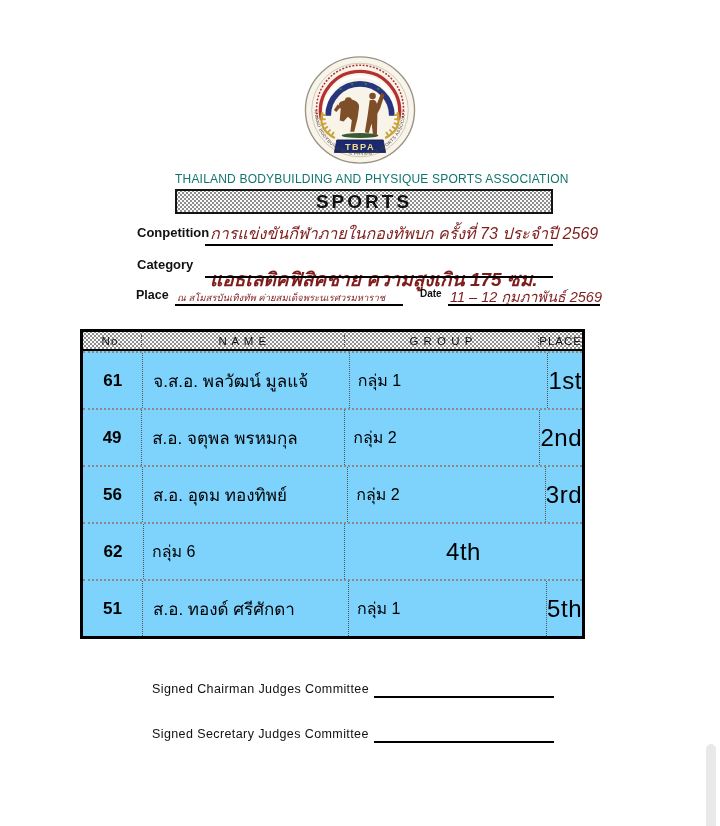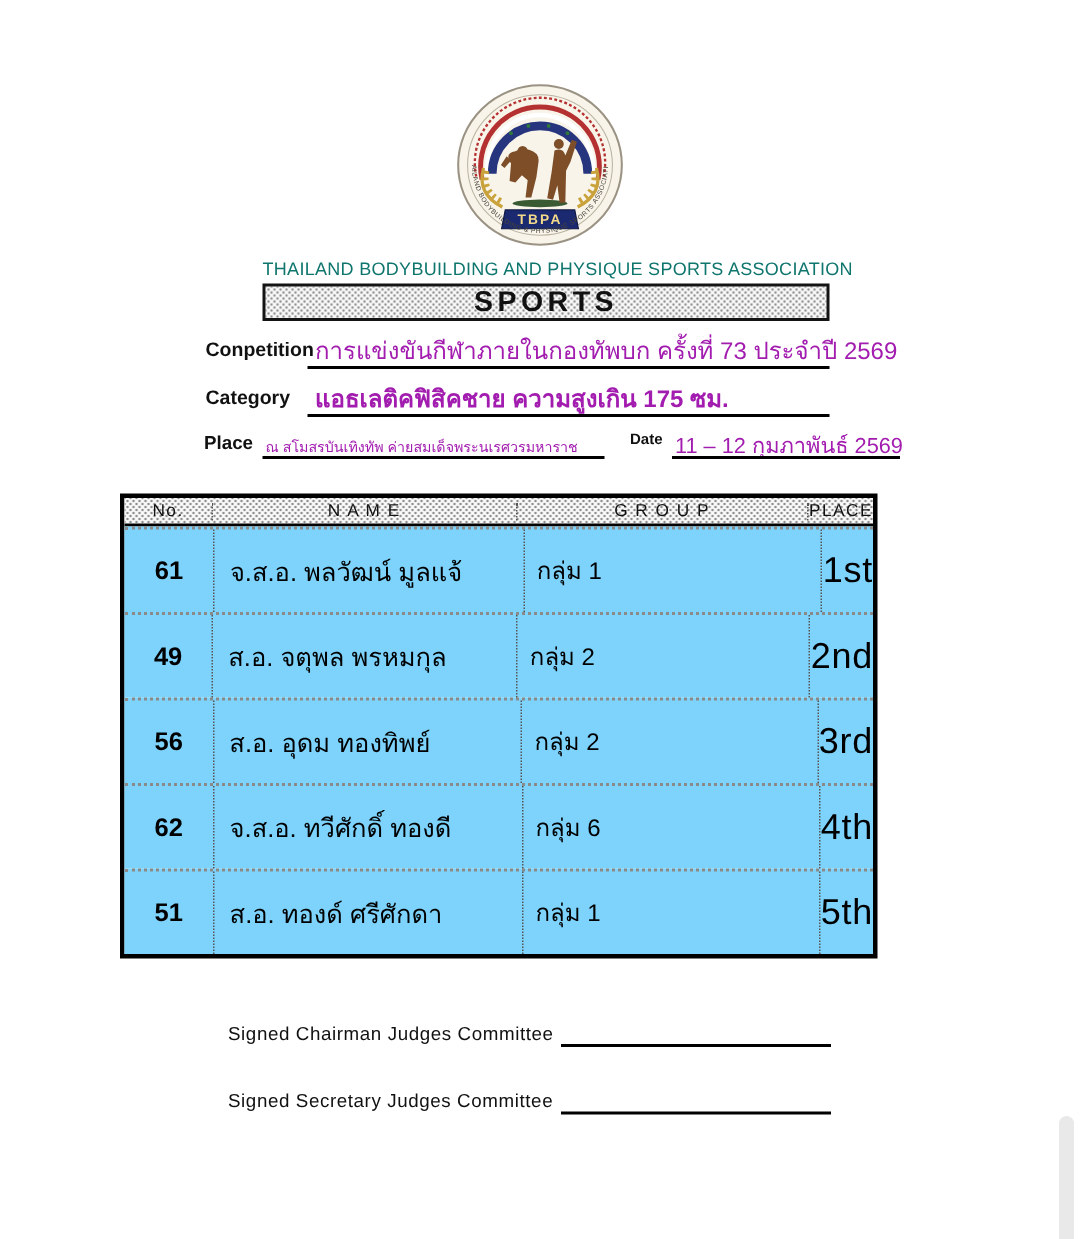--- a/index.html
+++ b/index.html
@@ -24,21 +24,21 @@
     text-align:center; font-size:12px; letter-spacing:0.2px;
     white-space:nowrap; color:#0f766e;
   }
   .placing-box {
     position:absolute; left:175px; top:189px; width:378px; height:25px;
     border:2px solid #141414;
     display:flex; align-items:center; justify-content:center;
     font-size:19px; font-weight:600; letter-spacing:3px; color:#111;
   }
   .form-label { position:absolute; font-size:13px; color:#111;font-weight:bold; }
-  .thai-val  { position:absolute; font-size:16px; color:#a21caf; white-space:nowrap; }
+  .thai-val  { position:absolute; font-size:16px; color:#7f1d1d; white-space:nowrap;font-style:italic; }
   .uline { position:absolute; height:0; border-top:2px solid #000; }
 
   .rtable {
     position:absolute; left:80px; top:329px; width:505px;
     border:3px solid #000; background:#fff;
   }
   .thead {
     display:flex; height:19px; align-items:center;
     border-bottom:2px solid #000;
     font-size:11.5px; letter-spacing:1px; color:#111;
@@ -116,21 +116,21 @@
 
   <div class="placing-box halftone">
     <span>SPORTS</span>
   </div>
 
   <div class="form-label" style="left:137px; top:225px;">Conpetition</div>
   <div class="thai-val" style="left:210px; top:221px;">การแข่งขันกีฬาภายในกองทัพบก ครั้งที่ 73 ประจำปี 2569</div>
   <div class="uline" style="left:205px; top:244px; width:348px;"></div>
 
   <div class="form-label" style="left:137px; top:257px;">Category</div>
-  <div class="thai-val" style="left:210px; top:253px; font-weight:bold; font-size:16px;">แอธเลติคฟิสิคชาย ความสูงเกิน 175 ซม.</div>
+  <div class="thai-val" style="left:210px; top:264px; font-weight:bold; font-size:19px;">แอธเลติคฟิสิคชาย ความสูงเกิน 175 ซม.</div>
   <div class="uline" style="left:205px; top:276px; width:348px;"></div>
 
   <div class="form-label" style="left:136px; top:288px; font-weight:bold; font-size:12.5px;">Place</div>
   <div class="thai-val" style="left:177px; top:290px; font-size:9.5px;">ณ สโมสรบันเทิงทัพ ค่ายสมเด็จพระนเรศวรมหาราช</div>
   <div class="uline" style="left:175px; top:304px; width:228px;"></div>
 
   <div class="form-label" style="left:420px; top:288px; font-weight:bold; font-size:10px;">Date</div>
   <div class="thai-val" style="left:450px; top:285px; font-size:14.5px;">11 – 12 กุมภาพันธ์ 2569</div>
   <div class="uline" style="left:448px; top:304px; width:152px;"></div>
 
@@ -155,21 +155,20 @@
       <div class="c c-place">2nd</div>
     </div>
     <div class="trow">
       <div class="c c-no">56</div>
       <div class="c c-name">ส.อ. อุดม ทองทิพย์</div>
       <div class="c c-group">กลุ่ม 2</div>
       <div class="c c-place">3rd</div>
     </div>
     <div class="trow">
       <div class="c c-no">62</div>
-      <div class="c c-name">จ.ส.อ. ทวีศักดิ์ ทองดี</div>
       <div class="c c-group">กลุ่ม 6</div>
       <div class="c c-place">4th</div>
     </div>
     <div class="trow">
       <div class="c c-no">51</div>
       <div class="c c-name">ส.อ. ทองด์ ศรีศักดา</div>
       <div class="c c-group">กลุ่ม 1</div>
       <div class="c c-place">5th</div>
     </div>
   </div>

